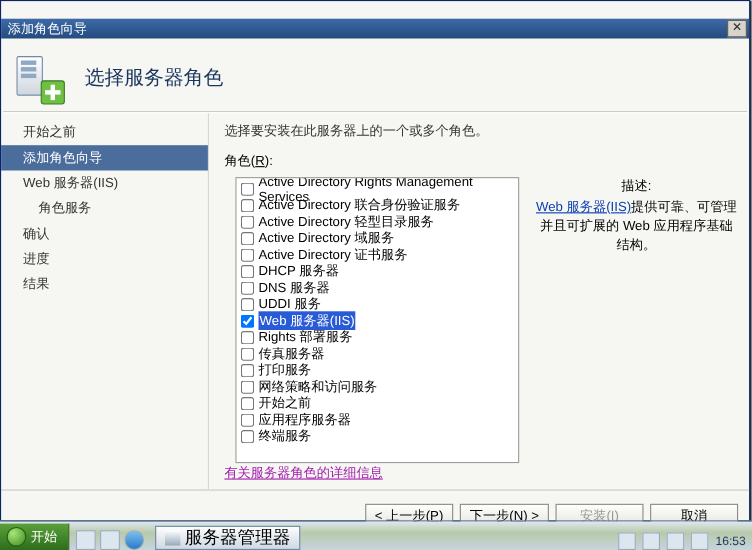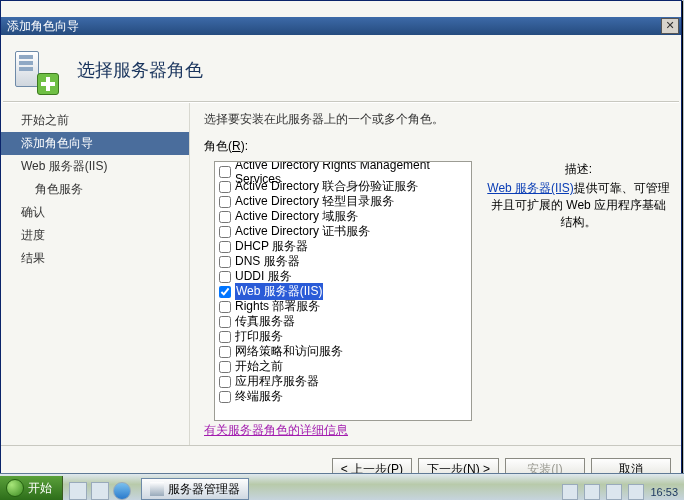--- a/index.html
+++ b/index.html
@@ -178,21 +178,21 @@
     background:radial-gradient(circle at 30% 30%,#a8e67a,#3a8a20);
     border:1px solid #246010;
   }
   .ql{display:flex;gap:4px;padding:0 6px;align-items:center;}
   .ql-ico{width:16px;height:16px;background:#dce6ee;border:1px solid #9ab;}
   .ql-ie{background:linear-gradient(#7ac0ee,#2a7acc);border-radius:50%;}
   .task-btn{
     height:20px;border:1px solid #6e8aa8;
     background:linear-gradient(#fdfdfd,#cfd8e2);
     display:flex;align-items:center;gap:4px;
-    padding:0 8px;margin-left:4px;font-size:12px;
+    padding:0 8px;margin-left:4px;font-size:16px;
   }
   .task-btn .ico{width:14px;height:14px;background:linear-gradient(#fff,#9ab);}
   .tray{
     margin-left:auto;display:flex;align-items:center;gap:6px;padding-right:6px;
   }
   .tray .t-ico{width:14px;height:14px;background:#dce6ee;border:1px solid #9ab;}
   .clock{font-size:11px;color:#1a355e;}
 </style>
 </head>
 <body>

